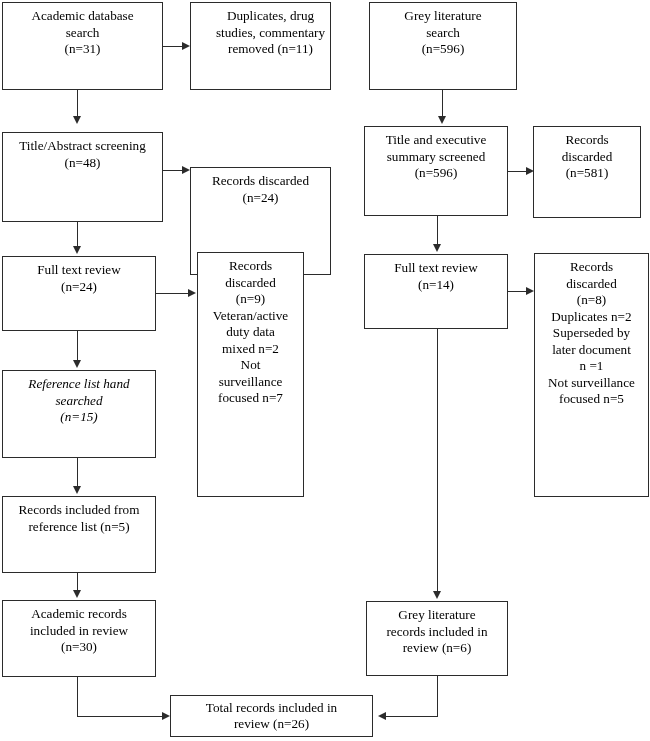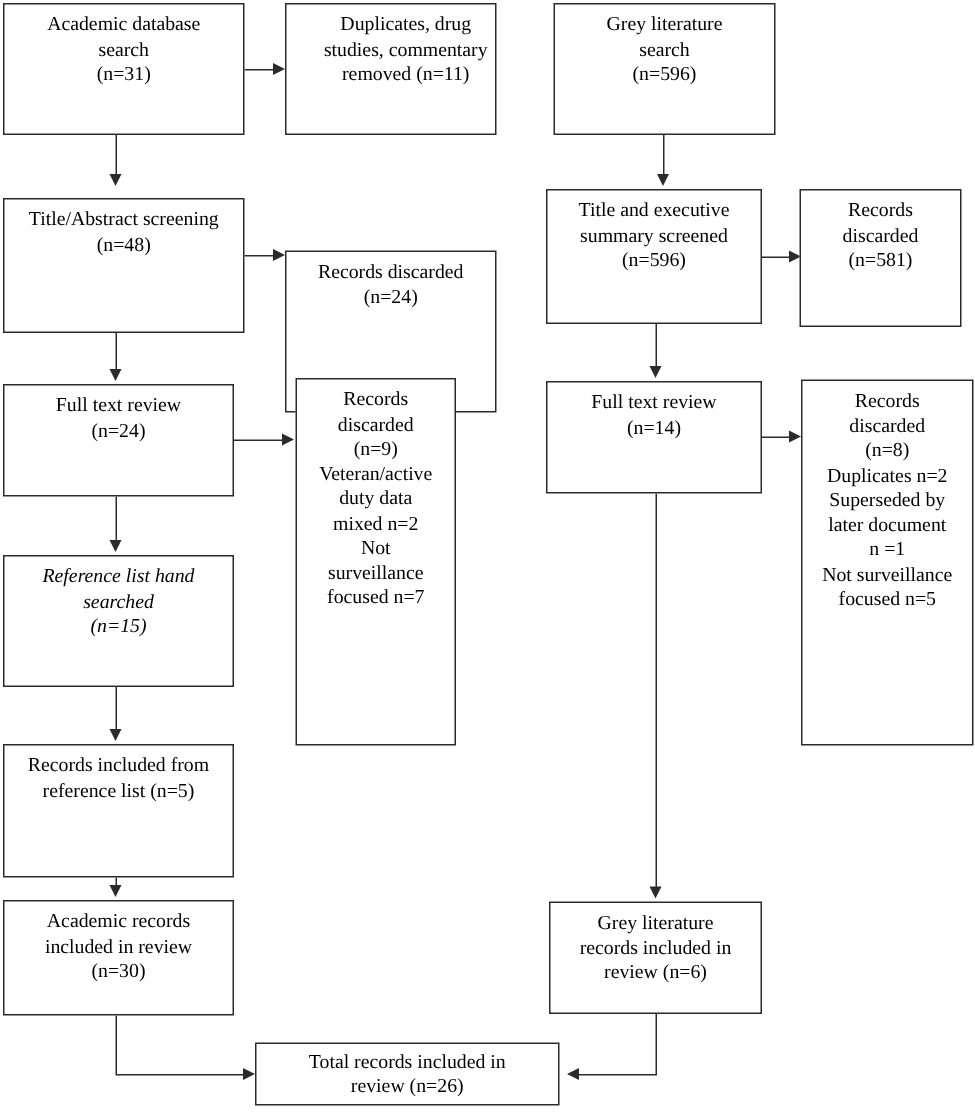--- a/index.html
+++ b/index.html
@@ -120,21 +120,21 @@
 Superseded by
 later document
 n =1
 Not surveillance
 focused n=5</div>
 
   <div class="node vtop" style="left:2px;   top:370px; width:154px; height:88px;font-style:italic;">Reference list hand
 searched
 (n=15)</div>
 
-  <div class="node vtop" style="left:2px;   top:496px; width:154px; height:89px;">Records included from
+  <div class="node vtop" style="left:2px;   top:496px; width:154px; height:77px;">Records included from
 reference list (n=5)</div>
 
   <div class="node vtop" style="left:2px;   top:600px; width:154px; height:77px;">Academic records
 included in review
 (n=30)</div>
 
   <div class="node vtop" style="left:366px; top:601px; width:142px; height:75px;">Grey literature
 records included in
 review (n=6)</div>
 

